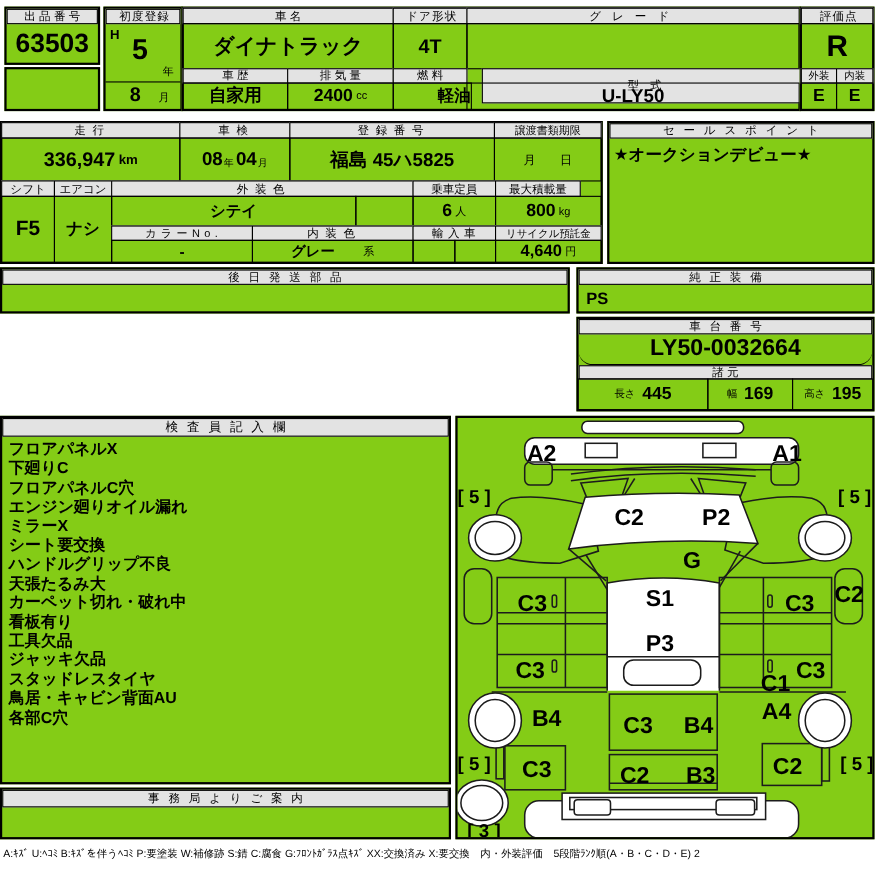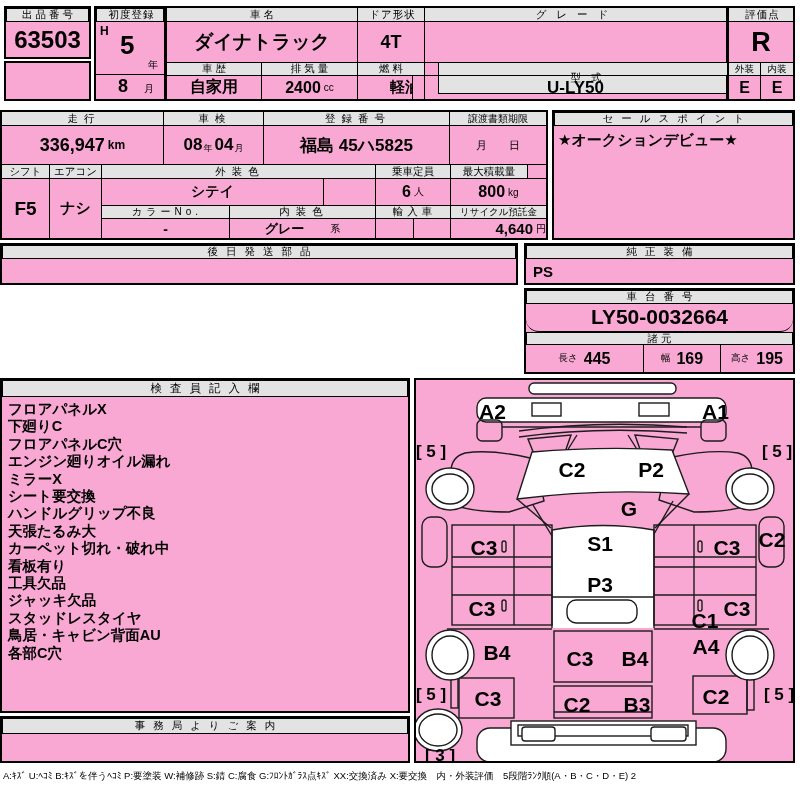--- a/index.html
+++ b/index.html
@@ -1,19 +1,19 @@
 <!DOCTYPE html>
 <html><head>
 <meta charset="utf-8">
 <style>
   html,body{margin:0;padding:0;background:#fff;}
   *{box-sizing:border-box;}
   #sheet{position:relative;width:800px;height:800px;background:#fff;
          font-family:"Liberation Sans","DejaVu Sans",sans-serif;color:#000;}
-  .box{position:absolute;border:2px solid #000;background:#f9a8d4;}
+  .box{position:absolute;border:2px solid #000;background:#84cc16;}
   .abs{position:absolute;}
   .gh{background:#e3e3e3;border:1px solid #000;font-size:10.5px;display:flex;
       align-items:center;justify-content:center;letter-spacing:3px;text-indent:3px;overflow:hidden;white-space:nowrap;}
   .gh.wide{letter-spacing:8px;text-indent:8px;}
   .cell{border:1px solid #000;display:flex;align-items:center;justify-content:center;overflow:hidden;white-space:nowrap;}
   .b{font-weight:bold;}
   .unit{font-size:10px;font-weight:normal;margin-left:3px;}
   .list{font-size:14.5px;font-weight:bold;line-height:17.4px;padding:3px 6px;}
   .legend{font-size:9.5px;white-space:nowrap;letter-spacing:0;}
   svg text{font-family:"Liberation Sans","DejaVu Sans",sans-serif;font-weight:bold;}
@@ -54,21 +54,21 @@
     <div class="cell b" style="position:absolute;left:257px;top:13px;width:303px;height:42px;font-size:16px;"></div>
     <div class="gh" style="position:absolute;left:-1px;top:54px;width:96px;height:14px;">車歴</div>
     <div class="gh" style="position:absolute;left:94px;top:54px;width:97px;height:14px;">排気量</div>
     <div class="gh" style="position:absolute;left:190px;top:54px;width:68px;height:14px;">燃料</div>
     <div class="gh" style="position:absolute;left:271px;top:54px;width:303px;height:32px;letter-spacing:10px;">型式</div>
     <div class="cell b" style="position:absolute;left:-1px;top:67px;width:96px;height:25px;font-size:16px;">自家用</div>
     <div class="cell" style="position:absolute;left:94px;top:67px;width:97px;height:25px;">
       <span class="b" style="font-size:16px;">2400</span>
       <span class="unit">cc</span>
     </div>
-    <div class="cell b" style="position:absolute;left:190px;top:67px;width:56px;height:25px;font-size:15px;padding-left:40px;">軽油</div>
+    <div class="cell b" style="position:absolute;left:190px;top:67px;width:72px;height:25px;font-size:15px;padding-left:40px;">軽油</div>
     <div class="cell b" style="position:absolute;left:257px;top:67px;width:303px;height:25px;font-size:17px;">U-LY50</div>
   </div>
 
   <div class="box" style="left:727px;top:6px;width:68px;height:95px;">
     <div class="gh" style="position:absolute;left:-1px;top:-1px;width:66px;height:15px;letter-spacing:1px;">評価点</div>
     <div class="cell b" style="position:absolute;left:-1px;top:13px;width:66px;height:42px;font-size:27px;">R</div>
     <div class="gh" style="position:absolute;left:-1px;top:54px;width:33px;height:14px;letter-spacing:0;text-indent:0;font-size:9.5px;">外装</div>
     <div class="gh" style="position:absolute;left:31px;top:54px;width:34px;height:14px;letter-spacing:0;text-indent:0;font-size:9.5px;">内装</div>
     <div class="cell b" style="position:absolute;left:-1px;top:67px;width:33px;height:25px;font-size:16px;">E</div>
     <div class="cell b" style="position:absolute;left:31px;top:67px;width:34px;height:25px;font-size:16px;">E</div>
@@ -117,21 +117,21 @@
     <div class="gh" style="position:absolute;left:373px;top:93px;width:76px;height:14px;letter-spacing:4px;">輸入車</div>
     <div class="gh" style="position:absolute;left:448px;top:93px;width:97px;height:14px;letter-spacing:0;text-indent:0;font-size:9.5px;">リサイクル預託金</div>
 
     <div class="cell b" style="position:absolute;left:99px;top:106px;width:129px;height:21px;font-size:14px;">-</div>
     <div class="cell" style="position:absolute;left:227px;top:106px;width:147px;height:21px;">
       <span class="b" style="font-size:13px;">グレー</span>
       <span style="font-size:10px;margin-left:26px;">系</span>
     </div>
     <div class="cell" style="position:absolute;left:373px;top:106px;width:39px;height:21px;"></div>
     <div class="cell" style="position:absolute;left:411px;top:106px;width:38px;height:21px;"></div>
-    <div class="cell" style="position:absolute;left:448px;top:106px;width:97px;height:21px;justify-content:flex-end;">
+    <div class="cell" style="position:absolute;left:448px;top:106px;width:97px;height:21px;">
       <span class="b" style="font-size:15px;">4,640</span>
       <span class="unit">円</span>
     </div>
   </div>
 
   <div class="box" style="left:552px;top:110px;width:243px;height:130px;">
     <div class="gh wide" style="position:absolute;left:0;top:0;width:100%;height:14px;">セールスポイント</div>
     <div class="abs b" style="left:4px;top:19px;font-size:15px;">★オークションデビュー★</div>
   </div>
 

